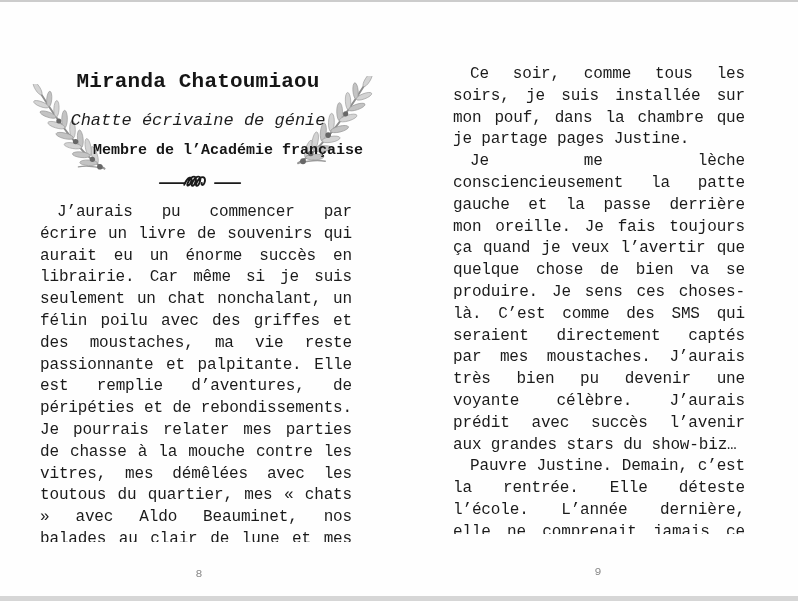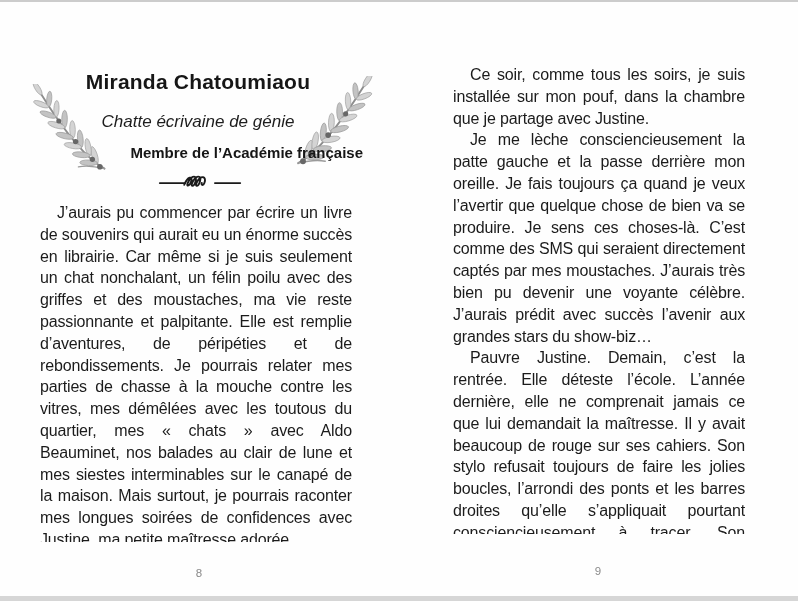--- a/index.html
+++ b/index.html
@@ -1,21 +1,21 @@
 <!DOCTYPE html>
 <html><head>
 <meta charset="utf-8">
 <style>
   html,body{margin:0;padding:0;background:#ffffff;}
   #spread{
     position:relative;
     width:798px;height:601px;
     background:#fefefe;
     overflow:hidden;
-    font-family:Liberation Sans, sans-serif;
+    font-family:Liberation Mono, monospace;
     color:#1b1b1b;
   }
   .edge{position:absolute;left:0;width:798px;background:#cccccc;}
   #edge-top{top:0;height:2px;}
   #edge-bottom{bottom:0;height:5px;background:#d6d6d6;}
 
   
   #header-block{
     position:absolute;left:33px;top:70px;width:330px;
     text-align:center;
@@ -119,21 +119,21 @@
     <div id="left-body" class="body-col">
       <p>J’aurais pu commencer par écrire un livre de souvenirs qui aurait eu un énorme succès en librairie. Car même si je suis seulement un chat nonchalant, un félin poilu avec des griffes et des moustaches, ma vie reste passionnante et palpitante. Elle est remplie d’aventures, de péripéties et de rebondissements. Je pourrais relater mes parties de chasse à la mouche contre les vitres, mes démêlées avec les toutous du quartier, mes « chats » avec Aldo Beauminet, nos balades au clair de lune et mes siestes interminables sur le canapé de la maison. Mais surtout, je pourrais raconter mes longues soirées de confidences avec Justine, ma petite maîtresse adorée…</p>
       <p>C’est sûr, il faudrait plus de mille pages pour écrire toute ma vie.</p>
     </div>
 
     <div id="page-number-left" class="page-number">8</div>
   </div>
 
   <div>
     <div id="right-body" class="body-col">
-      <p>Ce soir, comme tous les soirs, je suis installée sur mon pouf, dans la chambre que je partage avec Justine.</p>
+      <p>Ce soir, comme tous les soirs, je suis installée sur mon pouf, dans la chambre que je partage pages Justine.</p>
       <p>Je me lèche consciencieusement la patte gauche et la passe derrière mon oreille. Je fais toujours ça quand je veux l’avertir que quelque chose de bien va se produire. Je sens ces choses-là. C’est comme des SMS qui seraient directement captés par mes moustaches. J’aurais très bien pu devenir une voyante célèbre. J’aurais prédit avec succès l’avenir aux grandes stars du show-biz…</p>
       <p>Pauvre Justine. Demain, c’est la rentrée. Elle déteste l’école. L’année dernière, elle ne comprenait jamais ce que lui demandait la maîtresse. Il y avait beaucoup de rouge sur ses cahiers. Son stylo refusait toujours de faire les jolies boucles, l’arrondi des ponts et les barres droites qu’elle s’appliquait pourtant consciencieusement à tracer. Son écriture,</p>
     </div>
 
     <div id="page-number-right" class="page-number">9</div>
   </div>
 
   <div id="edge-bottom" class="edge"></div>
 </div>
 

